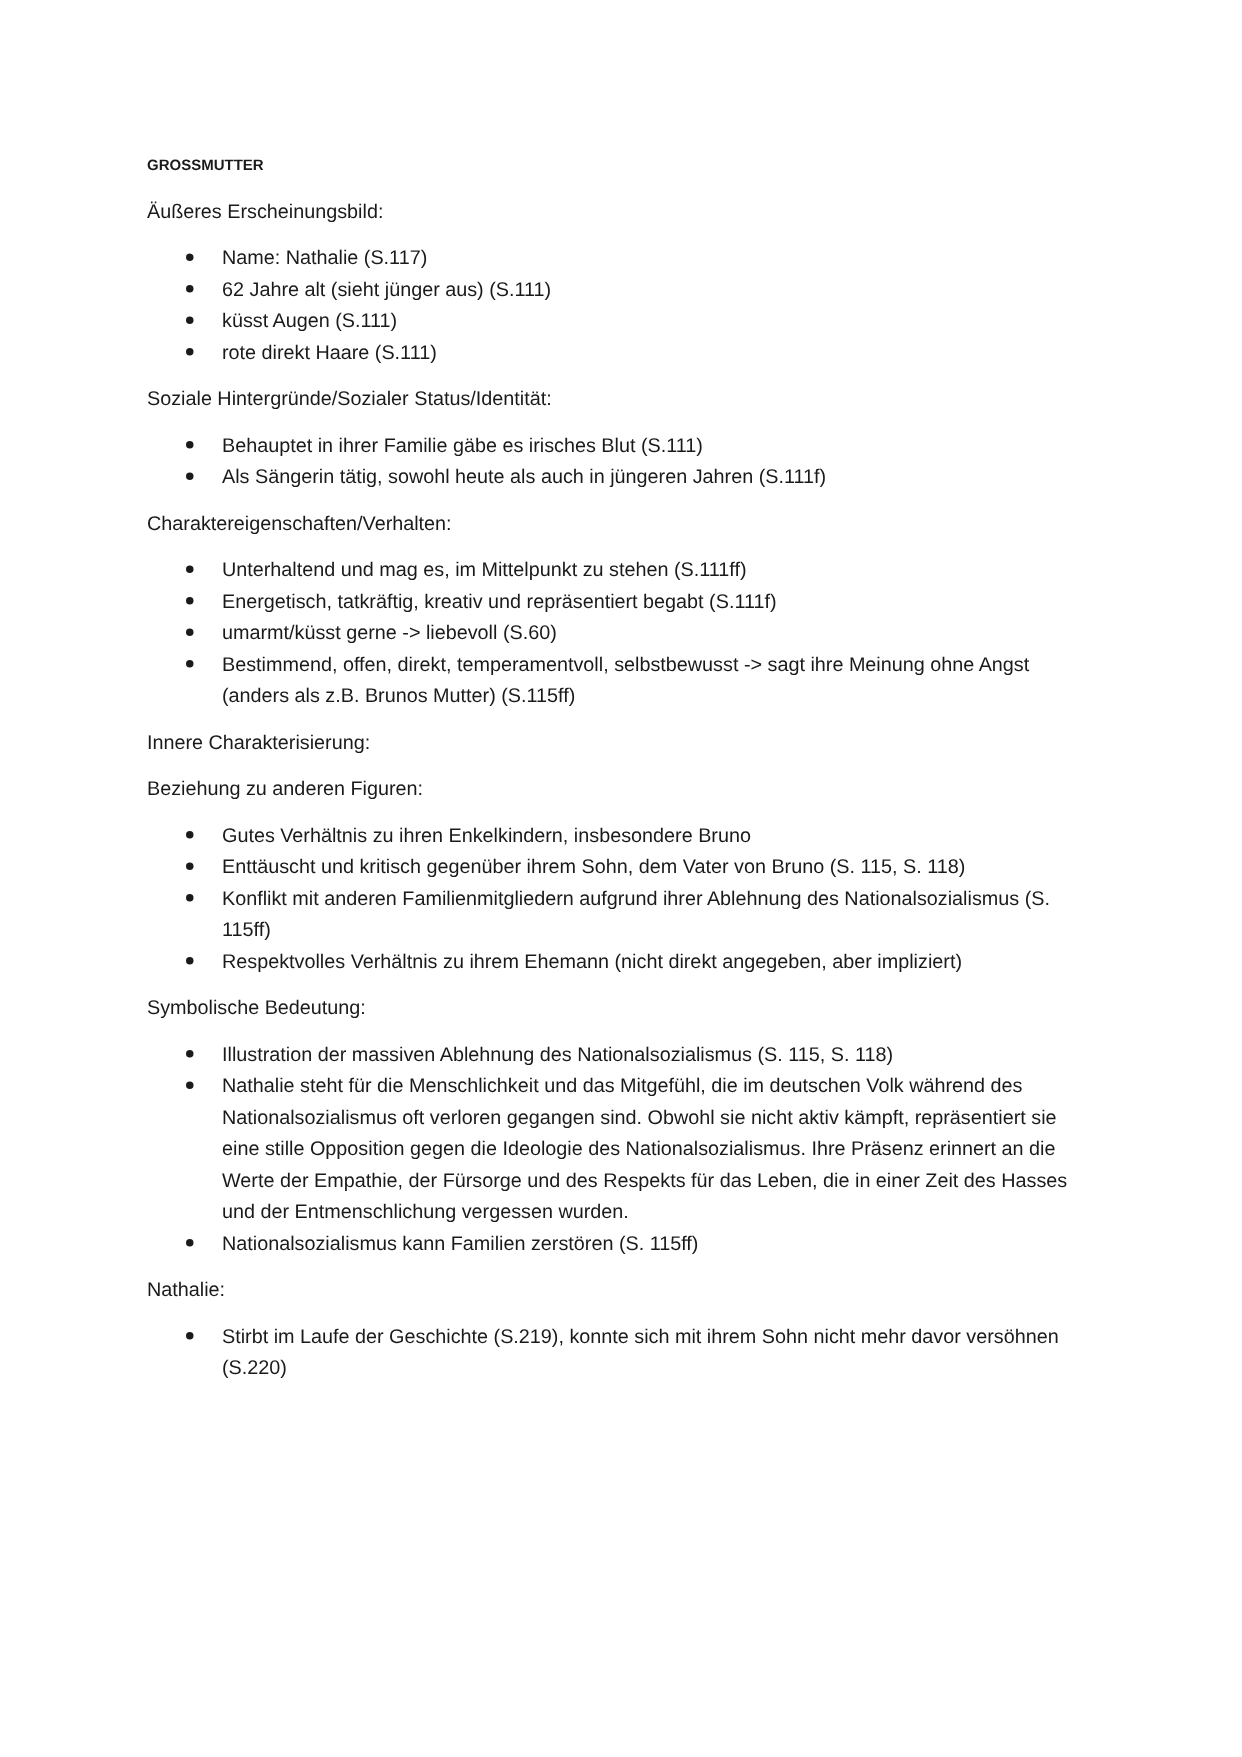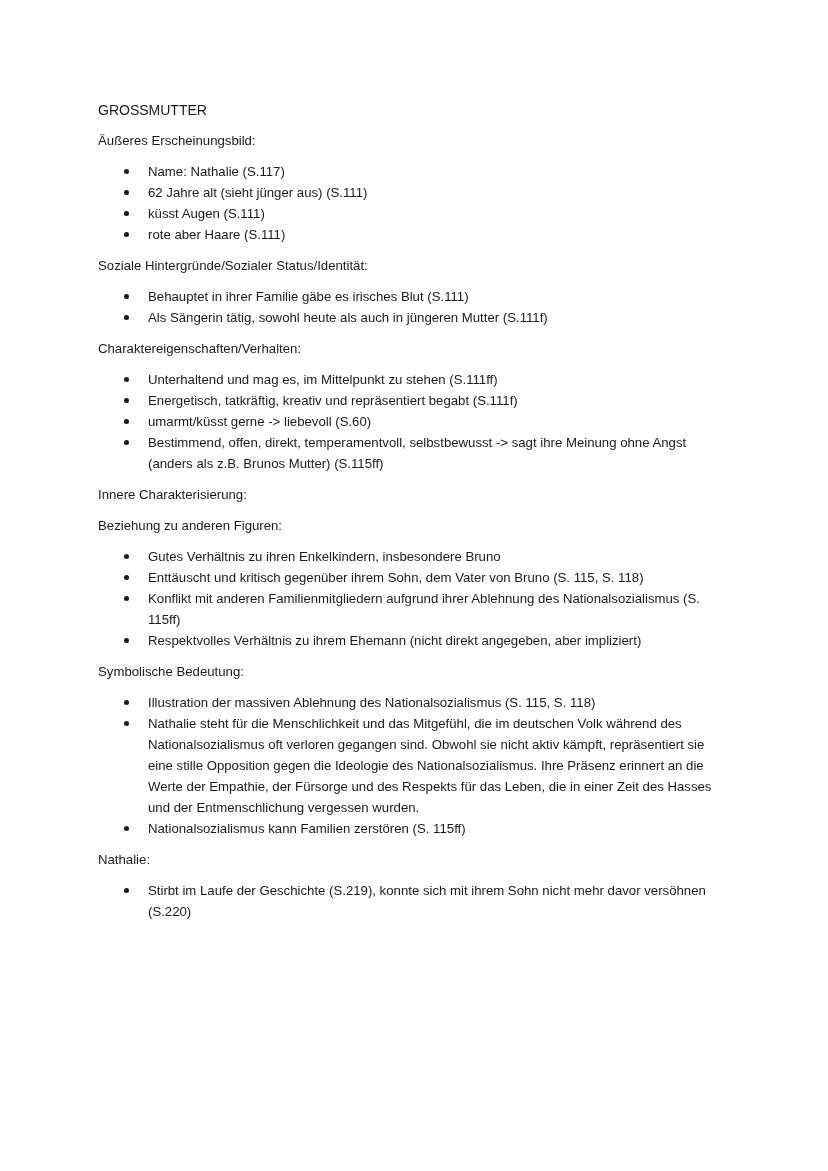--- a/index.html
+++ b/index.html
@@ -1,41 +1,41 @@
 <!DOCTYPE html>
 <html><head>
 <meta charset="utf-8">
 <style>
   html, body { margin: 0; padding: 0; background: #ffffff; }
   body { width: 828px; height: 1171px; position: relative; overflow: hidden;
          font-family: "Liberation Sans", sans-serif; color: #1a1a1a; }
   .page { position: absolute; left: 98px; top: 100px; width: 640px; font-size: 13.2px; line-height: 21px; }
-  .title { font-weight: normal; font-size: 14px; margin: 0 0 9px 0; }
+  .title { font-weight: bold; font-size: 10px; margin: 0 0 9px 0; }
   .heading { margin: 0 0 10px 0; }
   ul { margin: 0 16px 10px 0; padding: 0; list-style: none; }
   li { position: relative; padding-left: 50px; }
   li .bullet { position: absolute; left: 26px; top: 8px; width: 5px; height: 5px; border-radius: 50%; background: #1a1a1a; }
 </style>
 </head>
 <body>
 
 <div class="page">
   <div class="title">GROSSMUTTER</div>
   <div id="sections">
       <div class="heading">Äußeres Erscheinungsbild:</div>
       <ul>
         <li><span class="bullet"></span><span>Name: Nathalie (S.117)</span></li>
         <li><span class="bullet"></span><span>62 Jahre alt (sieht jünger aus) (S.111)</span></li>
         <li><span class="bullet"></span><span>küsst Augen (S.111)</span></li>
-        <li><span class="bullet"></span><span>rote aber Haare (S.111)</span></li>
+        <li><span class="bullet"></span><span>rote direkt Haare (S.111)</span></li>
       </ul>
       <div class="heading">Soziale Hintergründe/Sozialer Status/Identität:</div>
       <ul>
         <li><span class="bullet"></span><span>Behauptet in ihrer Familie gäbe es irisches Blut (S.111)</span></li>
-        <li><span class="bullet"></span><span>Als Sängerin tätig, sowohl heute als auch in jüngeren Mutter (S.111f)</span></li>
+        <li><span class="bullet"></span><span>Als Sängerin tätig, sowohl heute als auch in jüngeren Jahren (S.111f)</span></li>
       </ul>
       <div class="heading">Charaktereigenschaften/Verhalten:</div>
       <ul>
         <li><span class="bullet"></span><span>Unterhaltend und mag es, im Mittelpunkt zu stehen (S.111ff)</span></li>
         <li><span class="bullet"></span><span>Energetisch, tatkräftig, kreativ und repräsentiert begabt (S.111f)</span></li>
         <li><span class="bullet"></span><span>umarmt/küsst gerne -&gt; liebevoll (S.60)</span></li>
         <li><span class="bullet"></span><span>Bestimmend, offen, direkt, temperamentvoll, selbstbewusst -&gt; sagt ihre Meinung ohne Angst (anders als z.B. Brunos Mutter) (S.115ff)</span></li>
       </ul>
       <div class="heading">Innere Charakterisierung:</div>
       <div class="heading">Beziehung zu anderen Figuren:</div>

